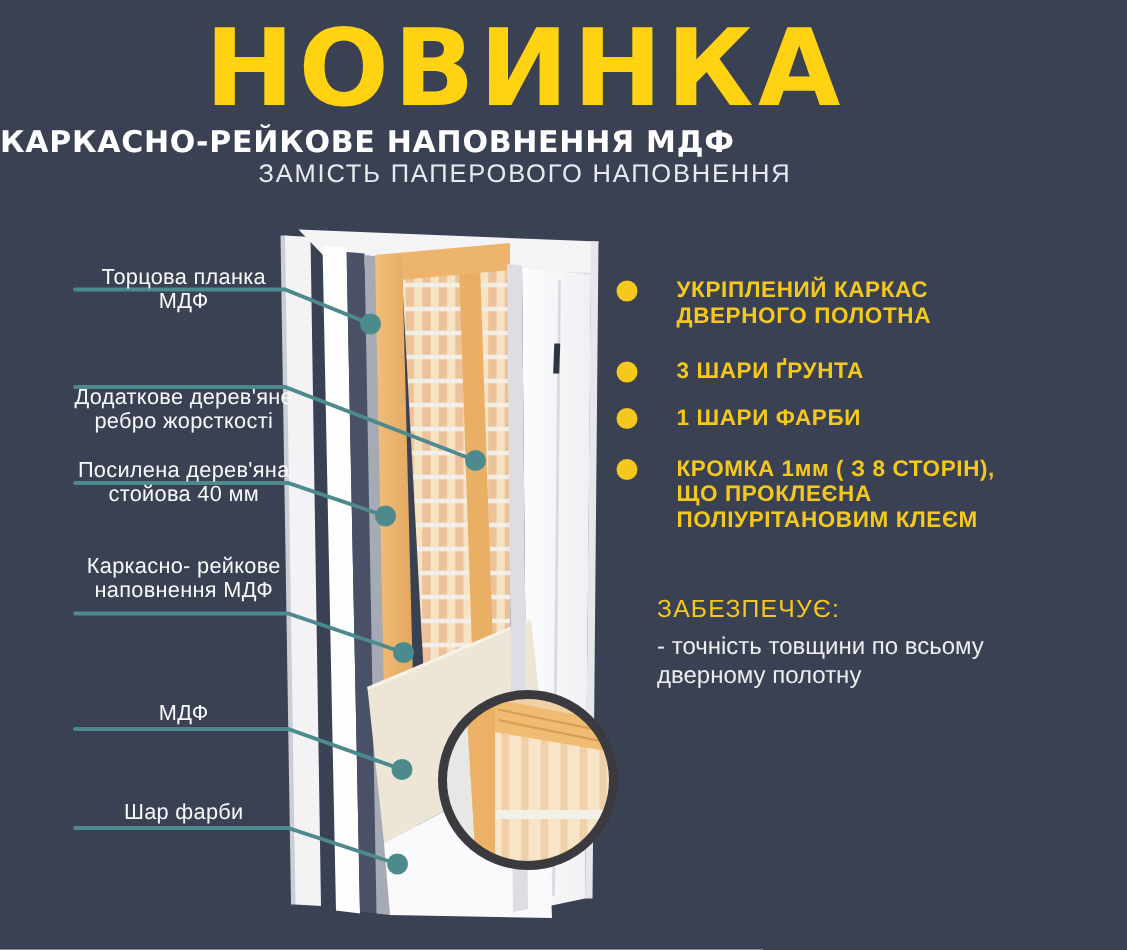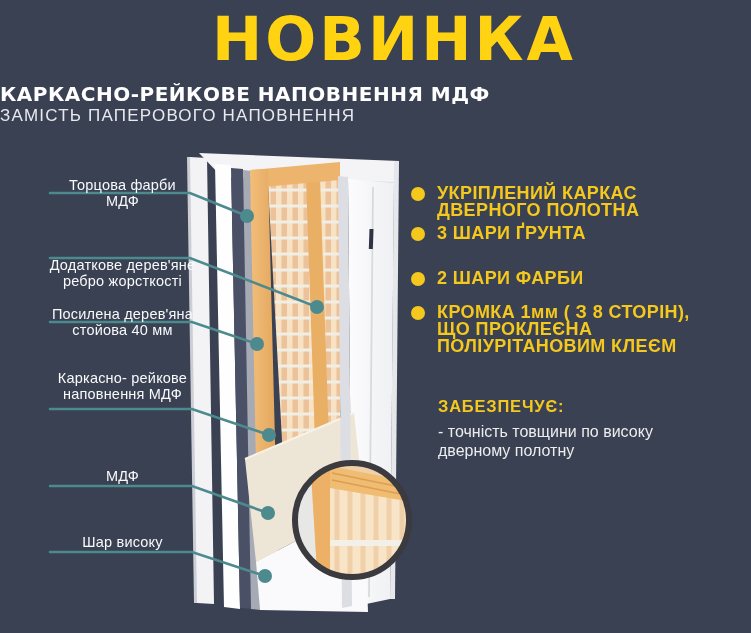--- a/index.html
+++ b/index.html
@@ -8,54 +8,53 @@
     width:751px;height:633px;
     background:#3A4152;
     overflow:hidden;
     font-family:"Liberation Sans", sans-serif;
   }
   .art{position:absolute;left:0;top:0;z-index:1;}
   .txt{position:absolute;z-index:2;}
   .hdr-title{
     left:0;top:4px;width:700px;text-align:center;
     font-family:"DejaVu Sans", sans-serif;
-    font-weight:700;font-size:60px;letter-spacing:3px;
+    font-weight:700;font-size:71px;letter-spacing:3px;
     color:#FFD212;
-    padding-left:44px;
   }
   .hdr-sub1{
     left:0;top:82px;width:700px;text-align:left;
     font-family:"DejaVu Sans", sans-serif;
     font-weight:700;font-size:20px;letter-spacing:.5px;
     color:#FFFFFF;
   }
   .hdr-sub2{
-    left:0;top:106px;width:700px;
+    left:0;top:106px;width:700px;text-align:center;
     font-weight:400;font-size:17px;letter-spacing:1.2px;
     color:#E8EAEF;
   }
   .plabel{
     left:30px;width:185px;text-align:center;
     font-size:14.5px;font-weight:500;line-height:16px;
     color:#F8F9FB;white-space:pre-line;letter-spacing:.2px;
   }
   .bullet-row{
     left:411px;display:flex;align-items:flex-start;width:310px;
   }
   .bullet-dot{
     width:14px;height:14px;border-radius:50%;
     background:#F5C81D;flex:0 0 auto;margin:2px 0 0 0;
   }
   .bullet-text{
-    margin-left:12px;
-    color:#F5C81D;font-weight:700;font-size:18px;line-height:17px;
+    margin-left:26px;
+    color:#F5C81D;font-weight:700;font-size:15px;line-height:17px;
     letter-spacing:.4px;white-space:pre-line;
   }
   .provides-h{
-    left:438px;color:#F5C81D;font-weight:700;font-size:16.5px;
+    left:438px;color:#F5C81D;font-weight:400;font-size:16.5px;
     letter-spacing:.8px;
   }
   .provides-p{
     left:438px;width:290px;color:#ECEDEF;font-weight:400;
     font-size:16px;line-height:18.5px;white-space:pre-line;
   }
 </style>
 </head>
 <body>
 
@@ -145,48 +144,48 @@
       <circle cx="269" cy="435" r="7"></circle>
       <circle cx="268" cy="513" r="7"></circle>
       <circle cx="265" cy="576" r="7"></circle>
     </g>
   </svg>
 
   <div class="txt hdr-title">НОВИНКА</div>
   <div class="txt hdr-sub1">КАРКАСНО-РЕЙКОВЕ НАПОВНЕННЯ МДФ</div>
   <div class="txt hdr-sub2">ЗАМІСТЬ ПАПЕРОВОГО НАПОВНЕННЯ</div>
 
-  <div class="txt plabel" style="top:177px">Торцова фарби
+  <div class="txt plabel" style="top:177px">Торцова планка
 МДФ</div>
   <div class="txt plabel" style="top:257px">Додаткове дерев'яне
 ребро жорсткості</div>
   <div class="txt plabel" style="top:306px">Посилена дерев'яна
 стойова 40 мм</div>
   <div class="txt plabel" style="top:370px">Каркасно- рейкове
 наповнення МДФ</div>
   <div class="txt plabel" style="top:468px">МДФ</div>
-  <div class="txt plabel" style="top:534px">Шар високу</div>
+  <div class="txt plabel" style="top:534px">Шар фарби</div>
 
   <div class="txt bullet-row" style="top:185px">
     <span class="bullet-dot"></span>
     <span class="bullet-text">УКРІПЛЕНИЙ КАРКАС
 ДВЕРНОГО ПОЛОТНА</span>
   </div>
-  <div class="txt bullet-row" style="top:225px">
+  <div class="txt bullet-row" style="top:239px">
     <span class="bullet-dot"></span>
     <span class="bullet-text">3 ШАРИ ҐРУНТА</span>
   </div>
   <div class="txt bullet-row" style="top:270px">
     <span class="bullet-dot"></span>
-    <span class="bullet-text">2 ШАРИ ФАРБИ</span>
+    <span class="bullet-text">1 ШАРИ ФАРБИ</span>
   </div>
   <div class="txt bullet-row" style="top:304px">
     <span class="bullet-dot"></span>
     <span class="bullet-text">КРОМКА 1мм ( З 8 СТОРІН),
 ЩО ПРОКЛЕЄНА
 ПОЛІУРІТАНОВИМ КЛЕЄМ</span>
   </div>
 
   <div class="txt provides-h" style="top:397px">ЗАБЕЗПЕЧУЄ:</div>
-  <div class="txt provides-p" style="top:423px">- точність товщини по високу
+  <div class="txt provides-p" style="top:423px">- точність товщини по всьому
 дверному полотну</div>
 
 </div>
 
 </body></html>

